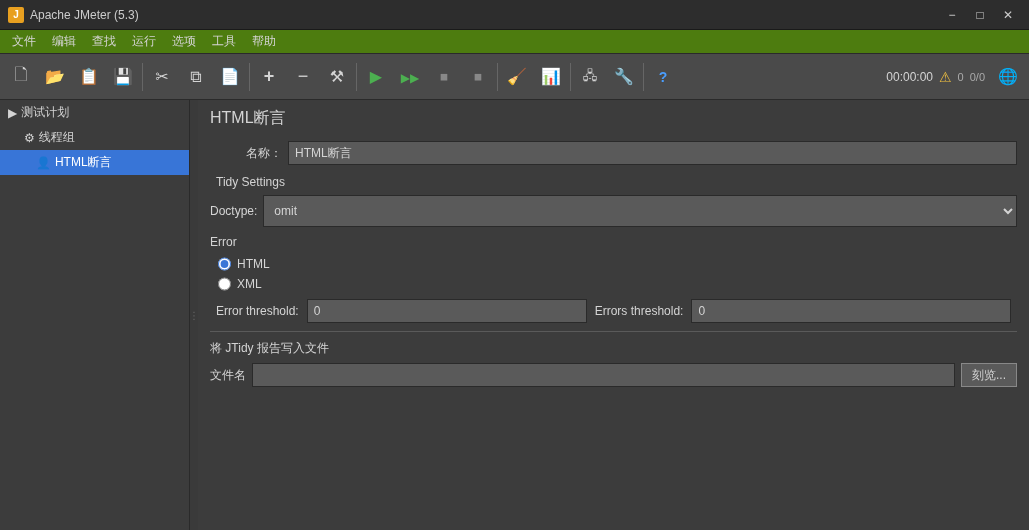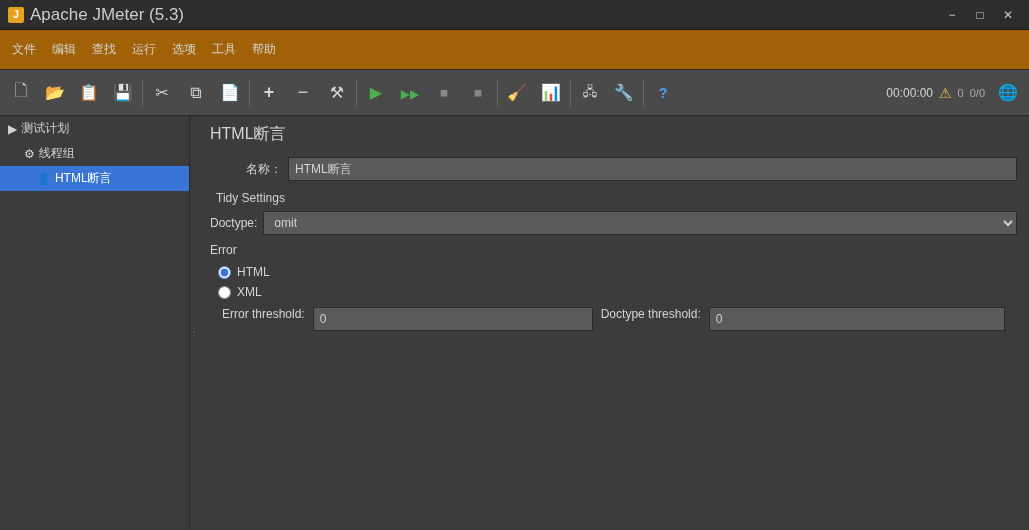--- a/index.html
+++ b/index.html
@@ -27,41 +27,41 @@
     #title-icon {
       width: 16px; height: 16px;
       background: #e8a020;
       border-radius: 2px;
       display: flex; align-items: center; justify-content: center;
       font-size: 10px; color: white; font-weight: bold;
       flex-shrink: 0;
     }
     #title-text {
       flex: 1;
-      font-size: 17px;
+      font-size: 12px;
       color: #cccccc;
     }
     #window-controls {
       display: flex;
       gap: 2px;
     }
     .win-btn {
       width: 26px; height: 20px;
       background: transparent;
       border: none;
       color: #cccccc;
       cursor: pointer;
       font-size: 12px;
       display: flex; align-items: center; justify-content: center;
     }
 
     
     #menu-bar {
-      height: 40px;
-      background: #a16207;
+      height: 24px;
+      background: #4d7c0f;
       display: flex;
       align-items: center;
       padding: 0 4px;
       border-bottom: 1px solid #2a2a2a;
     }
     .menu-item {
       padding: 2px 8px;
       cursor: pointer;
       color: #d4d4d4;
       font-size: 12px;
@@ -188,21 +188,20 @@
     }
 
     .group-label {
       font-size: 12px;
       color: #d4d4d4;
       margin-bottom: 8px;
     }
 
     .radio-row {
       display: flex;
-      align-items: center;
       gap: 6px;
       margin-bottom: 6px;
       margin-left: 8px;
     }
     .radio-row input[type=radio] {
       accent-color: #3875d7;
       cursor: pointer;
     }
     .radio-label {
       color: #d4d4d4;
@@ -217,22 +216,23 @@
       margin: 8px 0;
       margin-left: 8px;
     }
     .checkbox-row input[type=checkbox] {
       accent-color: #3875d7;
       cursor: pointer;
     }
 
     .threshold-row {
       display: flex;
+      align-items: center;
       gap: 8px;
-      margin: 8px 12px;
+      margin: 8px 6px;
     }
     .threshold-label {
       color: #d4d4d4;
       font-size: 12px;
       white-space: nowrap;
     }
     .threshold-input {
       width: 280px;
       height: 24px;
       background: #5a5a5a;
@@ -293,21 +293,21 @@
       gap: 6px;
       margin-bottom: 8px;
     }
     .doctype-label {
       font-size: 12px;
       color: #d4d4d4;
       white-space: nowrap;
     }
     .doctype-select {
       flex: 1;
-      height: 24px;
+      height: 32px;
       background: #5a5a5a;
       border: 1px solid #2a2a2a;
       color: #d4d4d4;
       padding: 2px 6px;
       font-size: 12px;
       font-family: inherit;
       outline: none;
       cursor: pointer;
     }
 
@@ -490,18 +490,26 @@
       <div class="radio-row">
         <input type="radio" name="format" id="fmt-xml" style="">
         <label for="fmt-xml" class="radio-label">XML</label>
       </div>
     </div>
 
 
     <div class="threshold-row">
       <span class="threshold-label">Error threshold:</span>
       <input class="threshold-input" type="text" value="0" style="">
-      <span class="threshold-label">Doctype threshold:</span>
+      <span class="threshold-label">Errors threshold:</span>
       <input class="threshold-input" type="text" value="0" style="flex: 1 1 0%;">
     </div>
 
+    <div class="jtidy-section">
+      <div class="jtidy-title">将 JTidy 报告写入文件</div>
+      <div class="file-row">
+        <span class="file-label">文件名</span>
+        <input class="file-input" type="text" style="">
+        <button class="browse-btn">刻览...</button>
+      </div>
+    </div>
   </div>
 </div>
 
 </body></html>

